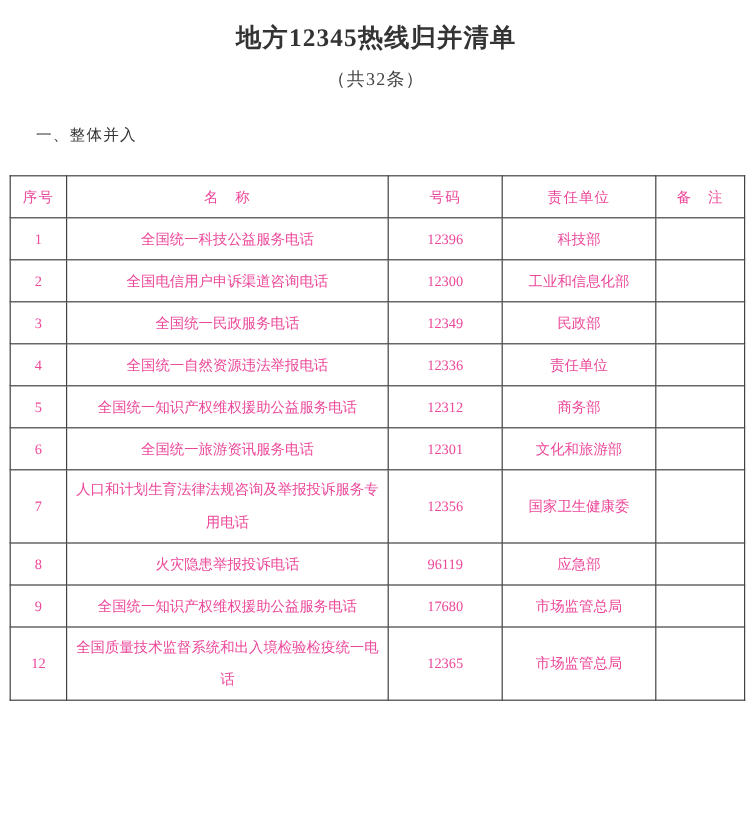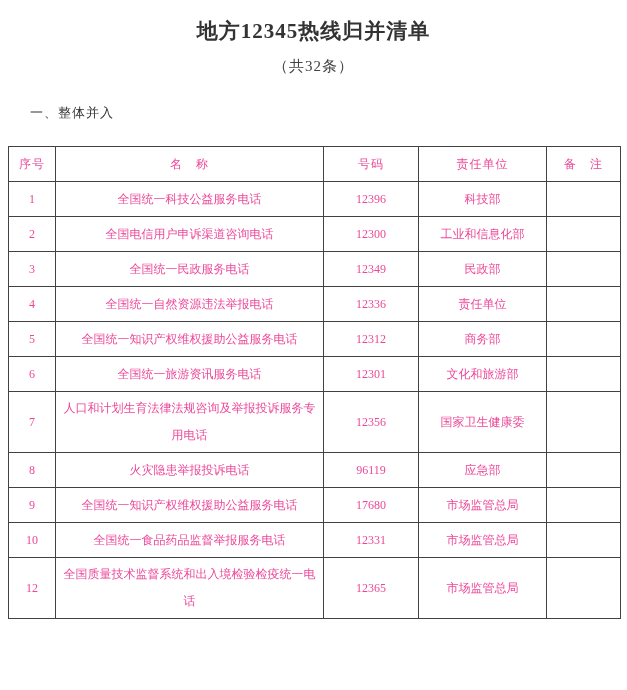--- a/index.html
+++ b/index.html
@@ -168,27 +168,20 @@
     </tr>
 
     <tr>
       <td>9</td>
       <td>全国统一知识产权维权援助公益服务电话</td>
       <td>17680</td>
       <td>市场监管总局</td>
       <td></td>
     </tr>
 
-    <tr>
-      <td>10</td>
-      <td>全国统一食品药品监督举报服务电话</td>
-      <td>12331</td>
-      <td>市场监管总局</td>
-      <td></td>
-    </tr>
 
 
     <tr>
       <td>12</td>
       <td>全国质量技术监督系统和出入境检验检疫统一电话</td>
       <td>12365</td>
       <td>市场监管总局</td>
       <td></td>
     </tr>
 

